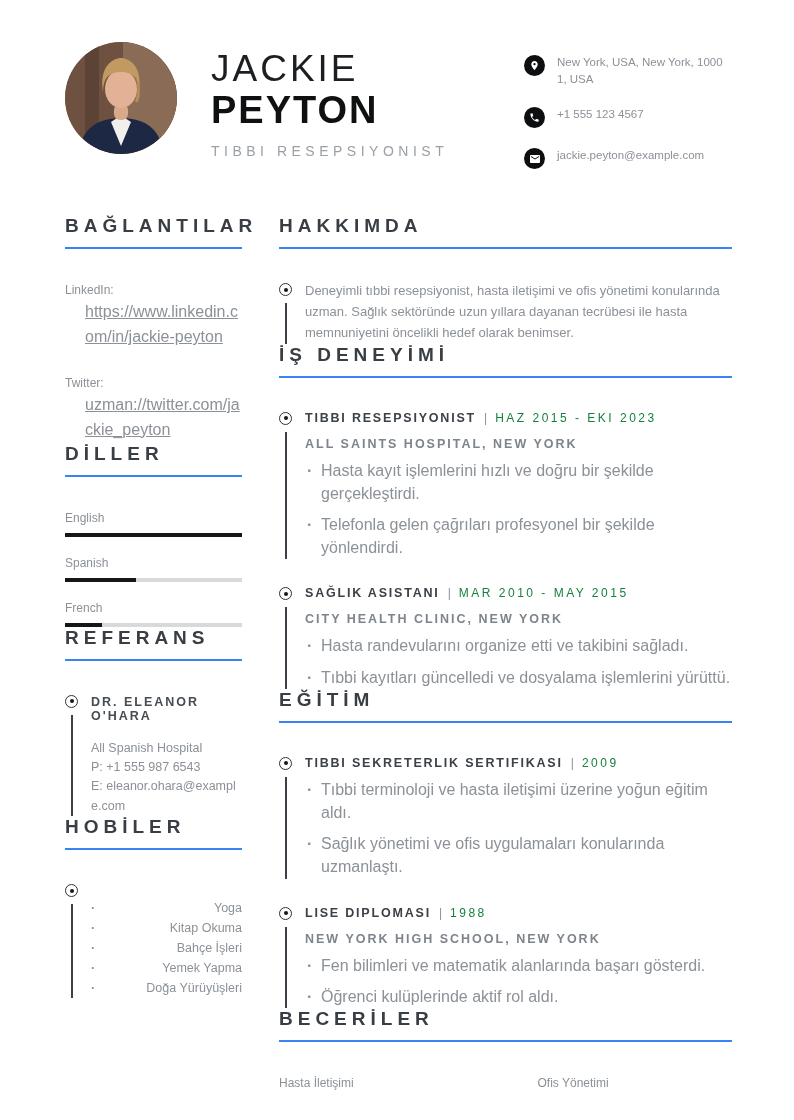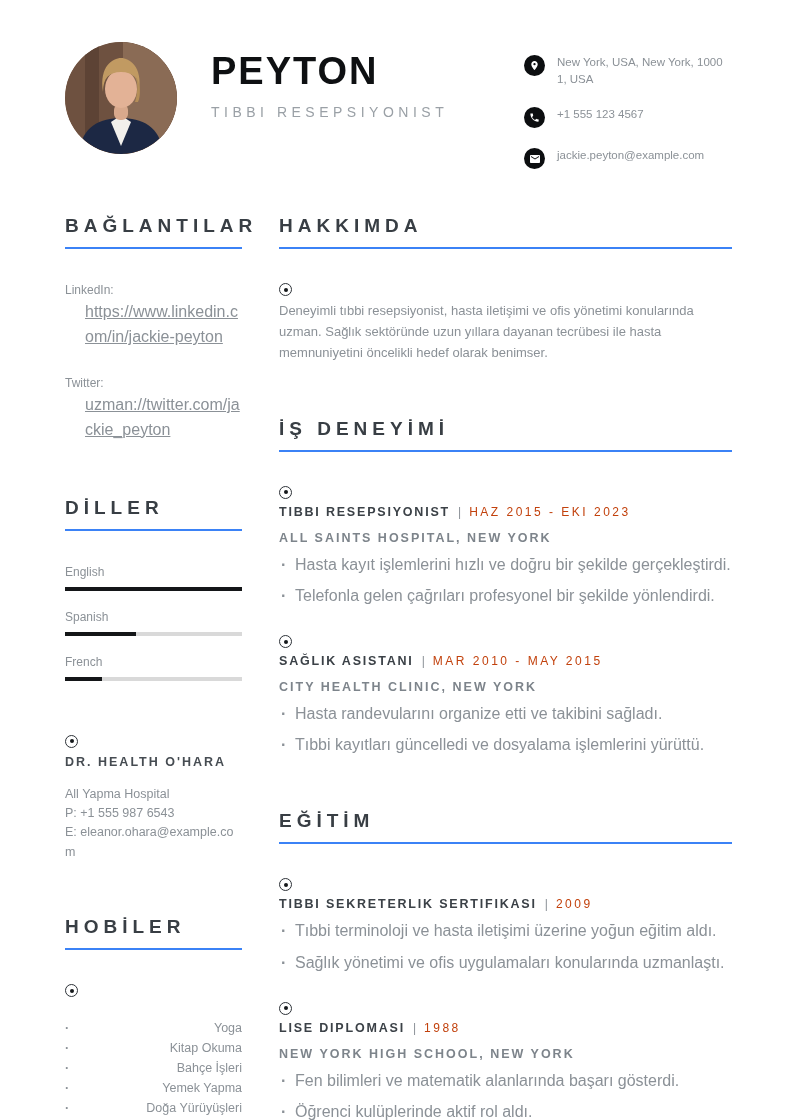--- a/index.html
+++ b/index.html
@@ -30,21 +30,21 @@
     display:flex; align-items:center; justify-content:center; margin-top:1px;
   }
   .contact-text { font-size:11.5px; line-height:1.45; color:#8b9197; word-break:break-all; }
 
   
   .columns { display:flex; margin-top:46px; }
   .col-left  { width:177px; flex:none; }
   .col-right { flex:1; margin-left:37px; }
 
   .section { margin-top:0; }
-  .section + .section { margin-top:54px; }
+  .section + .section { }
   h2.sec-title {
     font-size:19px; font-weight:700; letter-spacing:5px; color:#383e44;
     padding-bottom:10px; border-bottom:2px solid #3b82f6;
   }
   .sec-body { margin-top:34px; }
 
   
   .link-group + .link-group { margin-top:26px; }
   .link-label { font-size:12px; color:#8b9197; margin-bottom:3px; }
   .link-url {
@@ -52,39 +52,39 @@
     word-break:break-all; line-height:1.55; display:block;margin-left:20px;
   }
 
   
   .lang-row + .lang-row { margin-top:19px; }
   .lang-name { font-size:12px; color:#8b9197; margin-bottom:8px; }
   .bar-track { height:4px; background:#d9d9d9; width:100%; }
   .bar-fill  { height:100%; background:#141618; }
 
   
-  .tl-item { display:flex;flex-direction:column; }
+  .tl-item { display:flex; }
   .tl-rail { width:26px; flex:none; display:flex; flex-direction:column; align-items:flex-start; }
   .dot {
     width:13px; height:13px; border:1.5px solid #2d3238; border-radius:50%;
     display:flex; align-items:center; justify-content:center; flex:none;
   }
   .dot::before { content:""; width:4px; height:4px; border-radius:50%; background:#15181b; }
   .vline { width:1.5px; background:#3c4147; flex:1; margin-left:6px; margin-top:7px; }
   .tl-content { flex:1; padding-top:0; }
 
   
   .about-text { font-size:13px; line-height:1.6; color:#8b9197; margin-top:-2px; }
 
   
   .entry + .entry { margin-top:28px; }
   .entry-head { display:flex; align-items:baseline; flex-wrap:wrap; margin-top:-1px; }
   .role { font-size:12.5px; font-weight:700; letter-spacing:1.8px; color:#3b4147; }
   .head-sep { margin:0 8px; color:#8b9197; font-size:12px; }
-  .dates { font-size:12px; letter-spacing:2.5px; color:#c2410c; }
+  .dates { font-size:12px; letter-spacing:2.5px; color:#15803d; }
   .company { margin-top:12px; font-size:12.5px; font-weight:600; letter-spacing:2px; color:#7d848b; }
   ul.bullets { list-style:none; margin-top:8px; }
   ul.bullets li {
     font-size:16px; color:#8b9197; line-height:1.45;
     padding-left:16px; position:relative; margin-top:8px;
   }
   ul.bullets li::before { content:"·"; position:absolute; left:2px; top:0; color:#8b9197; font-weight:700; }
 
   
   .ref-name { font-size:12.5px; font-weight:600; letter-spacing:2px; color:#464c52; }
@@ -125,20 +125,21 @@
 
           <ellipse cx="56" cy="47" rx="16" ry="19" fill="#e3b296"></ellipse>
 
           <path d="M38 50 C34 24 48 16 56 16 C64 16 78 24 74 50 C74 36 68 30 56 30 C44 30 38 36 38 50 Z" fill="#c19a62"></path>
           <path d="M70 34 C76 40 76 54 73 60 L70 60 C73 50 73 40 70 34 Z" fill="#b58e58"></path>
         </g>
       </svg>
     </div>
 
     <div class="name-block">
+      <div class="first-name">JACKIE</div>
       <div class="last-name">PEYTON</div>
       <div class="job-title">TIBBI RESEPSIYONIST</div>
     </div>
 
     <div class="contact">
       <div class="contact-row">
         <span class="cicon">
           <svg width="11" height="11" viewBox="0 0 24 24">
               <path fill="#ffffff" d="M12 2C8.1 2 5 5.1 5 9c0 5.2 7 13 7 13s7-7.8 7-13c0-3.9-3.1-7-7-7zm0 9.5A2.5 2.5 0 1 1 12 6.5a2.5 2.5 0 0 1 0 5z"></path>
             </svg>
@@ -200,30 +201,31 @@
           <div class="lang-row">
             <div class="lang-name">French</div>
             <div class="bar-track">
                 <div class="bar-fill" style="width: 21%;"></div>
               </div>
           </div>
         </div>
       </div>
 
       <div class="section">
+        <h2 class="sec-title">REFERANS</h2>
         <div class="sec-body">
           <div class="tl-item">
             <div class="tl-rail">
               <span class="dot"></span>
               <span class="vline"></span>
             </div>
             <div class="tl-content">
-              <div class="ref-name">DR. HEALTH O'HARA</div>
+              <div class="ref-name">DR. ELEANOR O'HARA</div>
               <div class="ref-details">
-                <div>All Yapma Hospital</div>
+                <div>All Spanish Hospital</div>
                 <div>P: +1 555 987 6543</div>
                 <div>E: eleanor.ohara@example.com</div>
               </div>
             </div>
           </div>
         </div>
       </div>
 
       <div class="section">
         <h2 class="sec-title">HOBİLER</h2>

